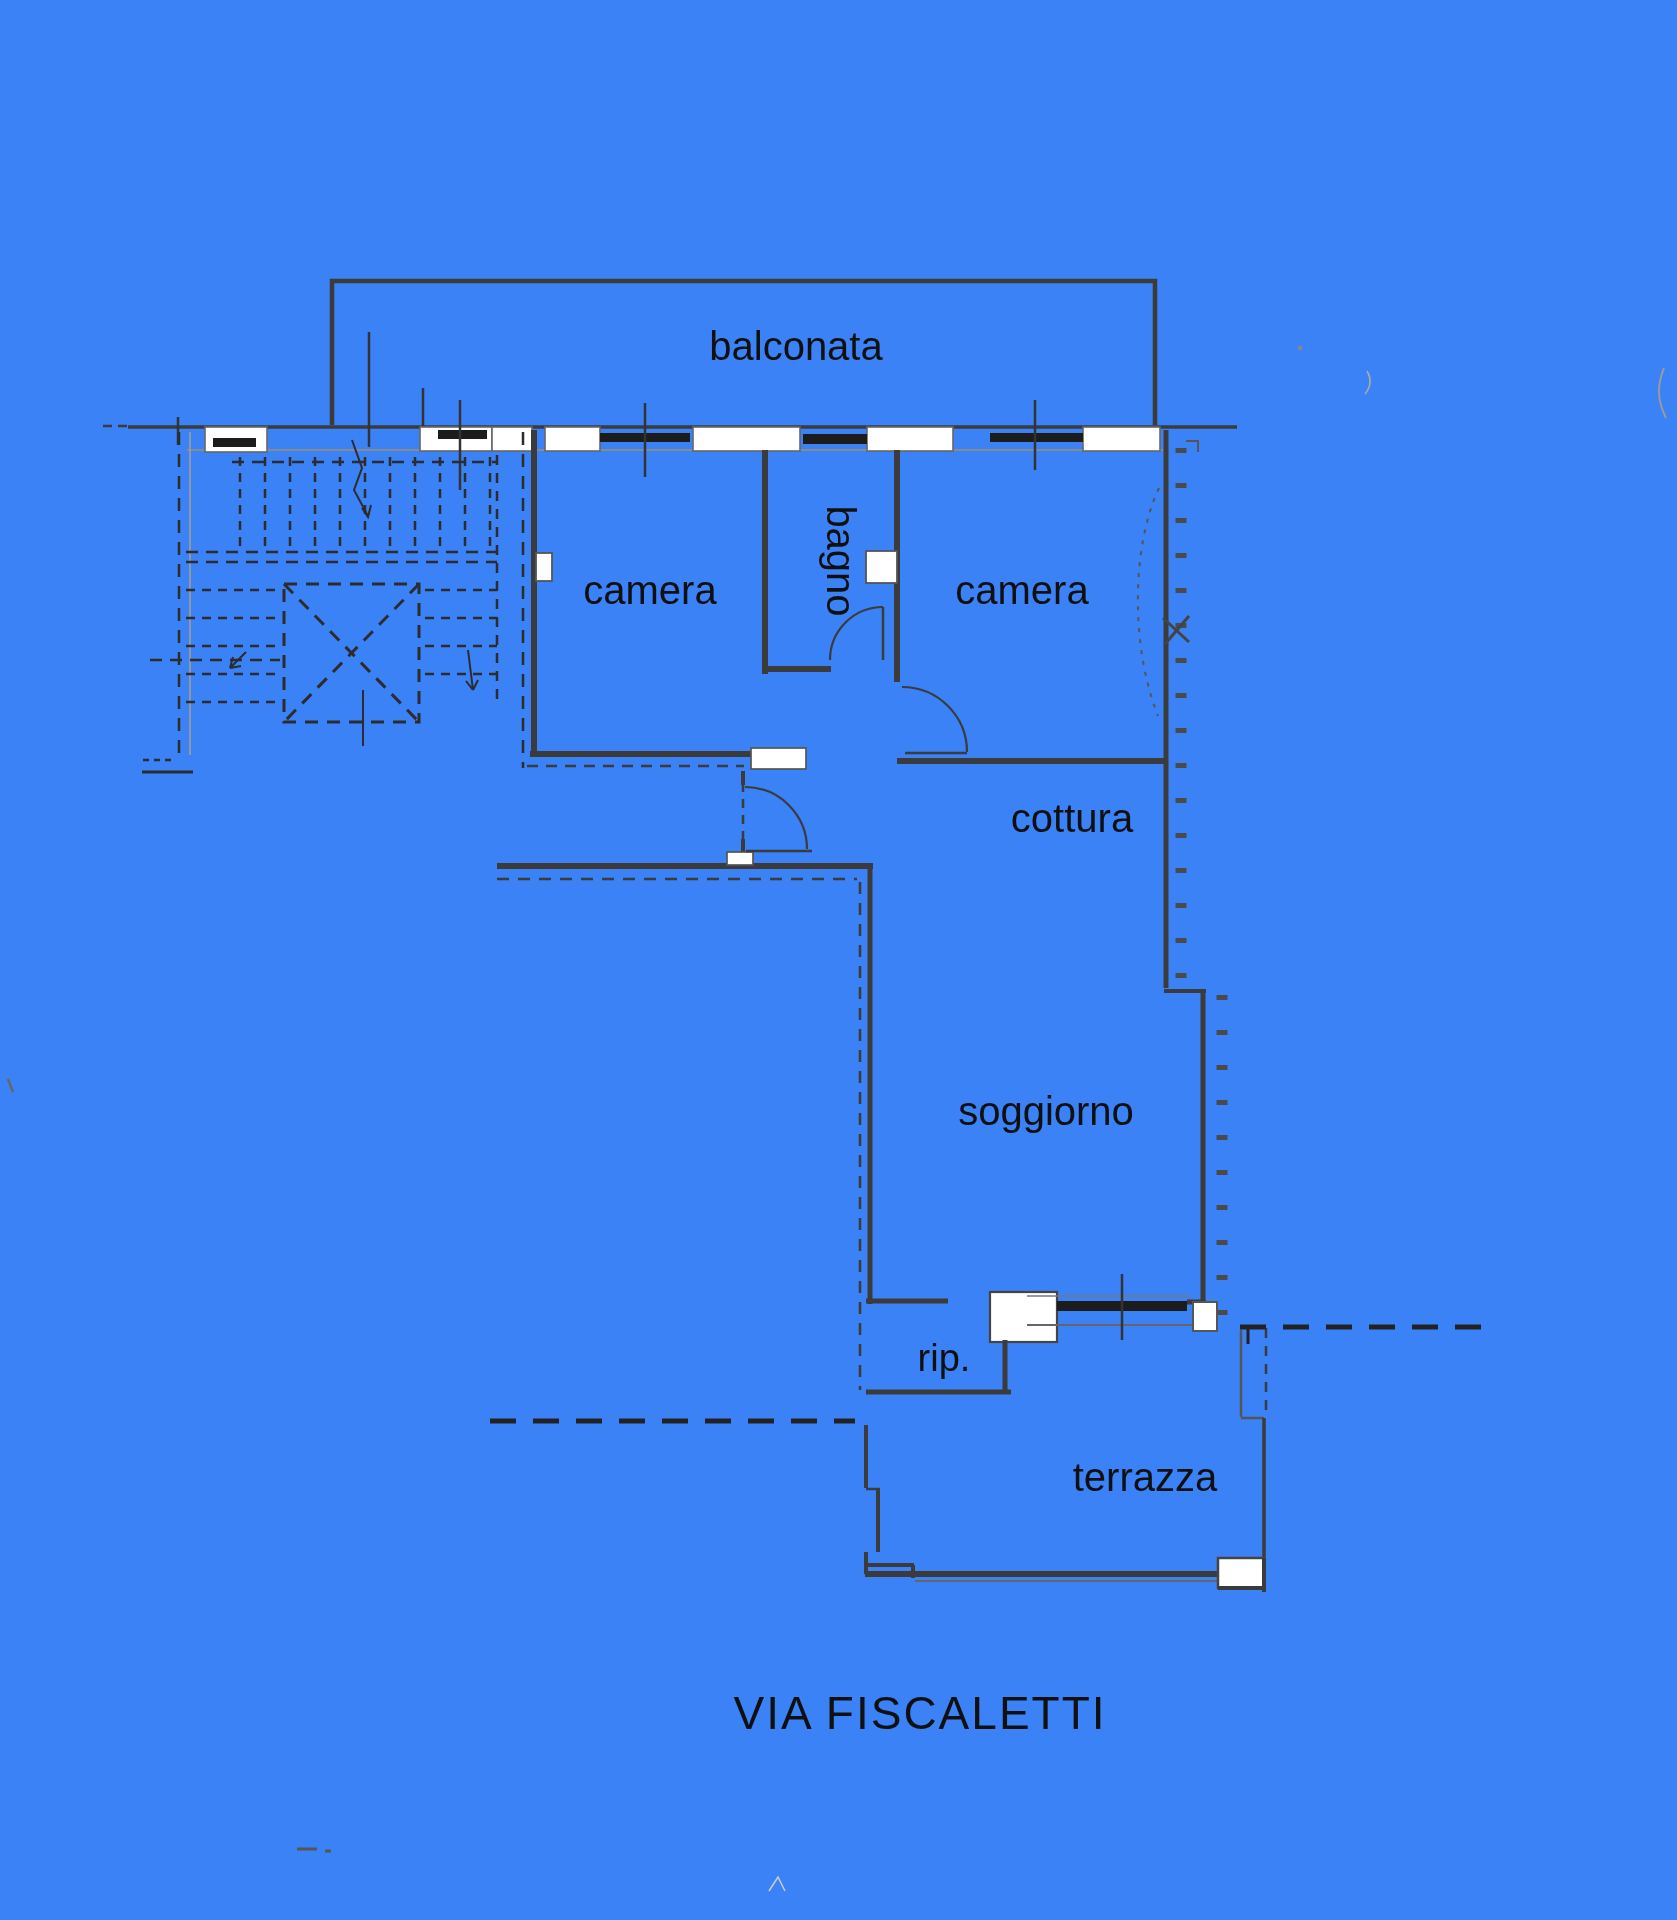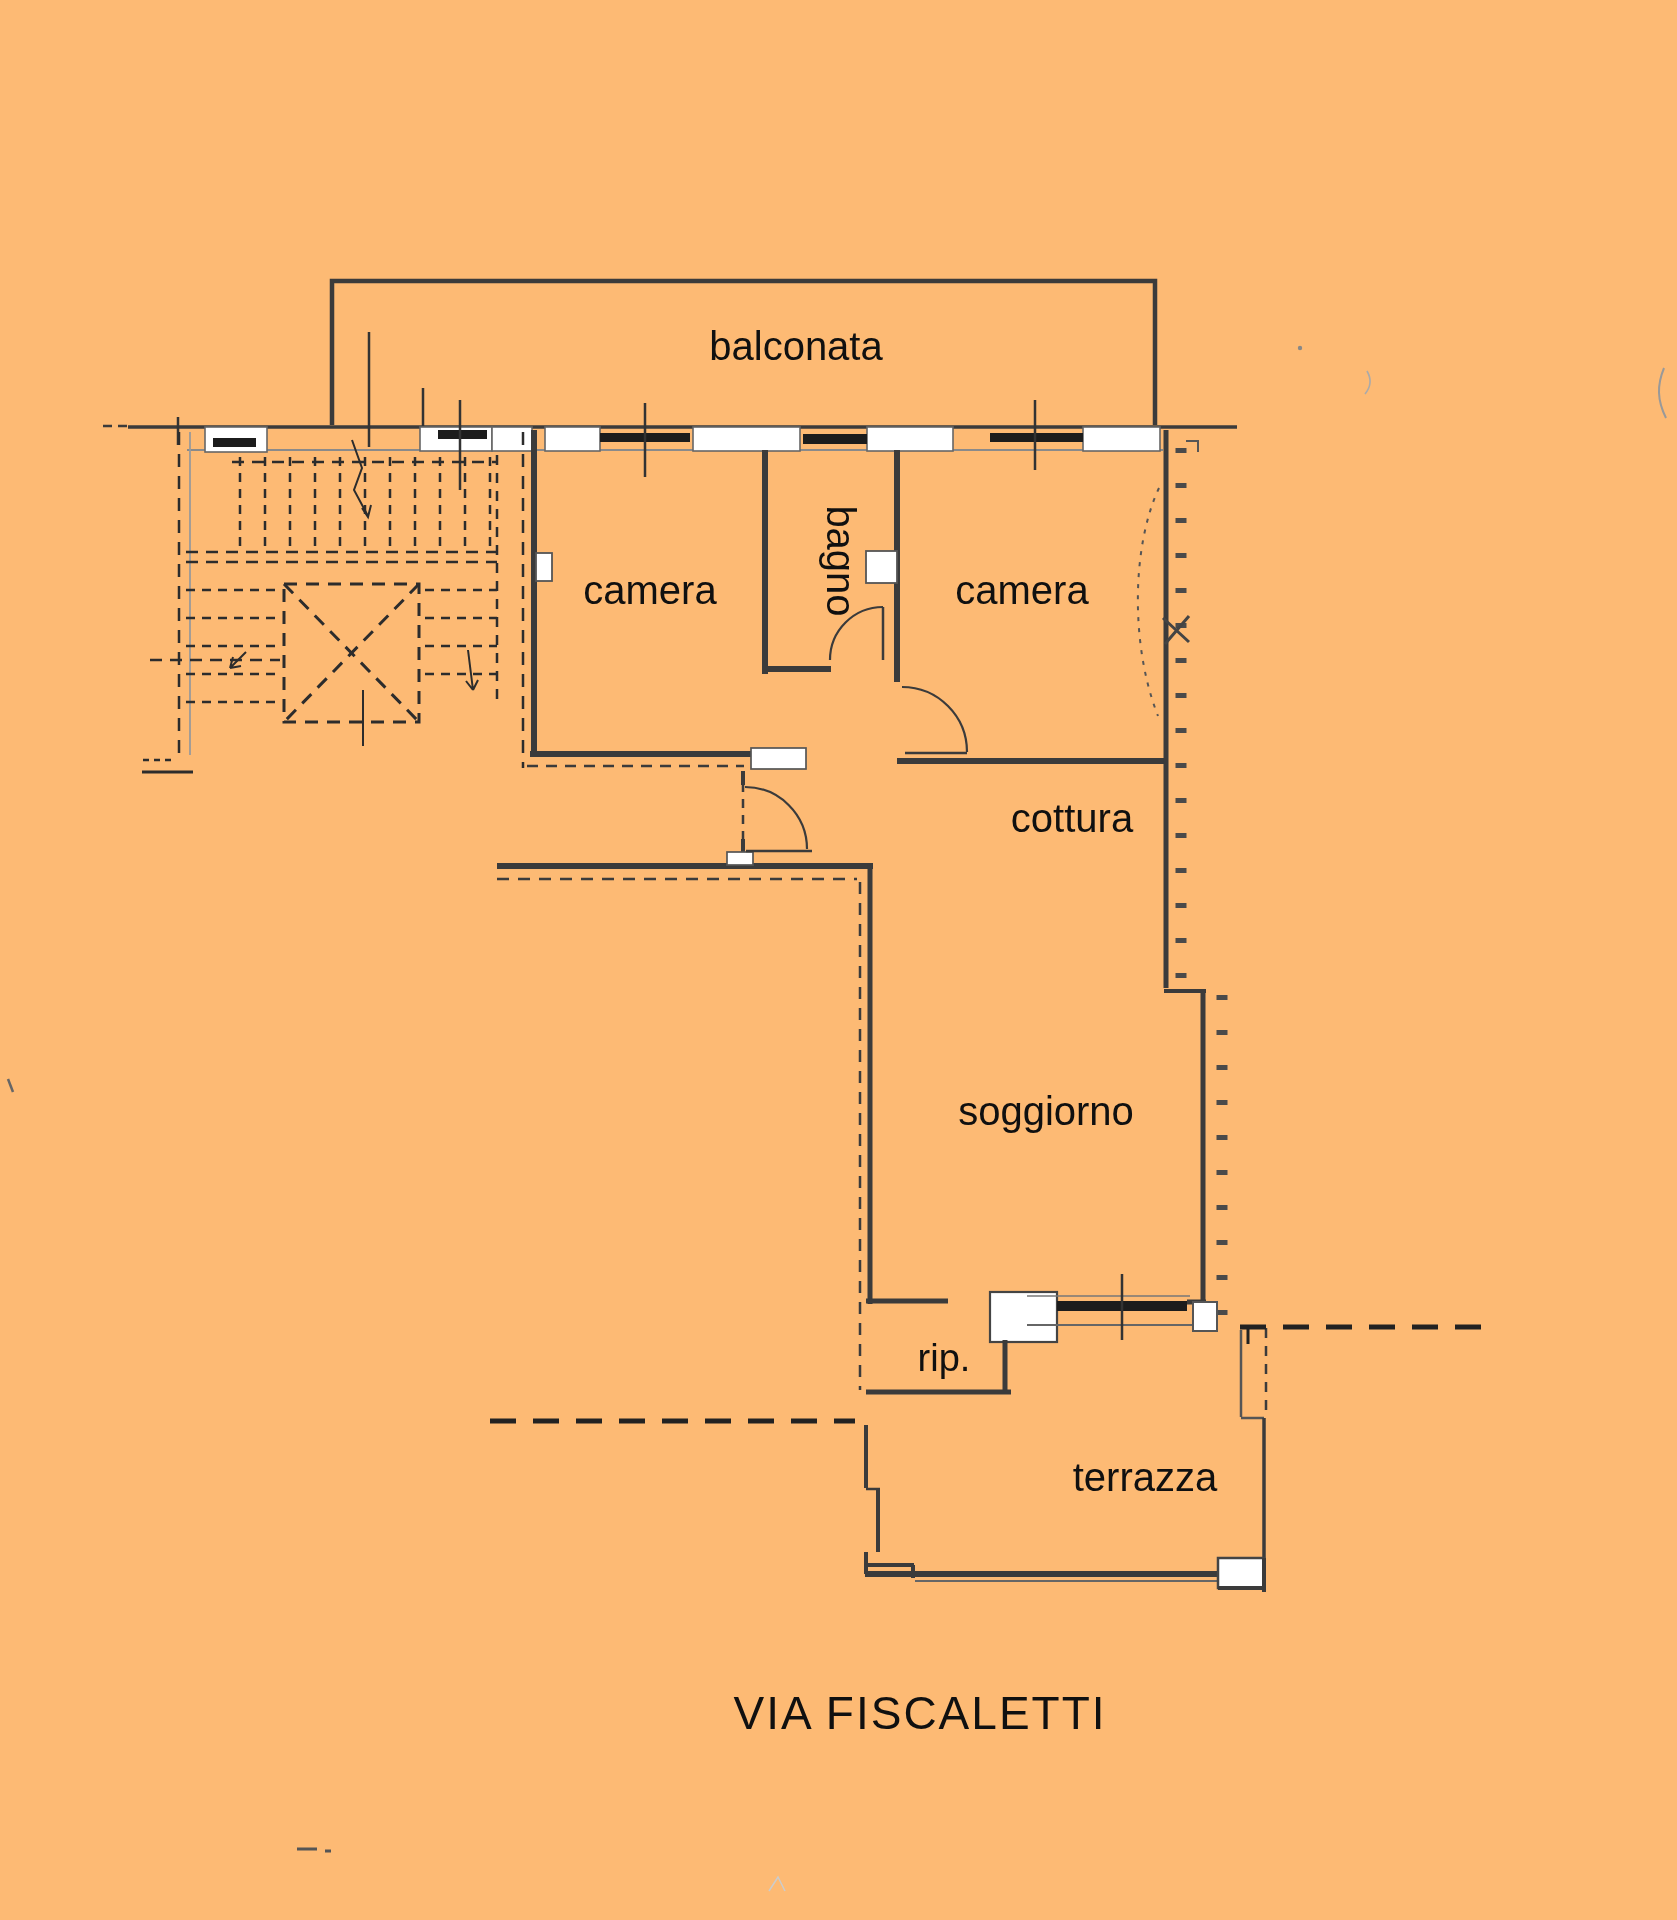--- a/index.html
+++ b/index.html
@@ -1,19 +1,19 @@
 <!DOCTYPE html>
 <html><head>
 <meta charset="utf-8">
 <style>
   html,body{margin:0;padding:0;background:#e8e8e8;}
   .page{
     position:relative;
     width:1677px;height:1920px;
-    background:#fdba74;
+    background:#3b82f6;
     font-family:"Liberation Sans", sans-serif;
     overflow:hidden;
   }
   svg{position:absolute;left:0;top:0;}
   text{
     fill:#101010;
     font-family:"Liberation Sans", sans-serif;
   }
   .room-label{font-size:40px;}
   .small-label{font-size:38px;}

